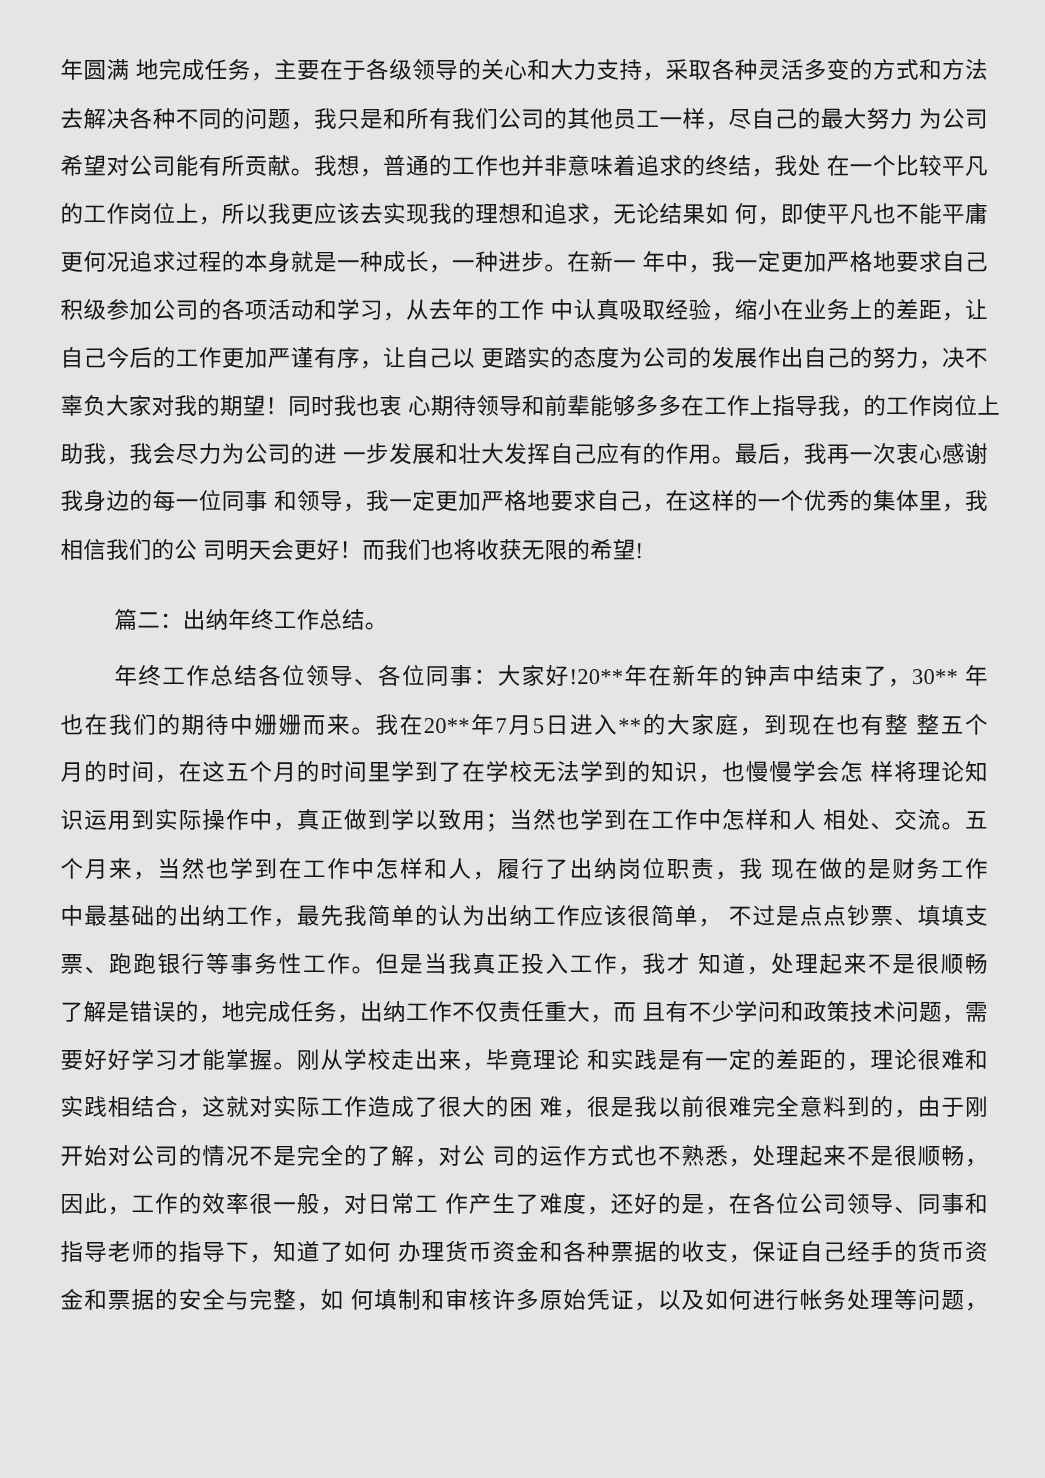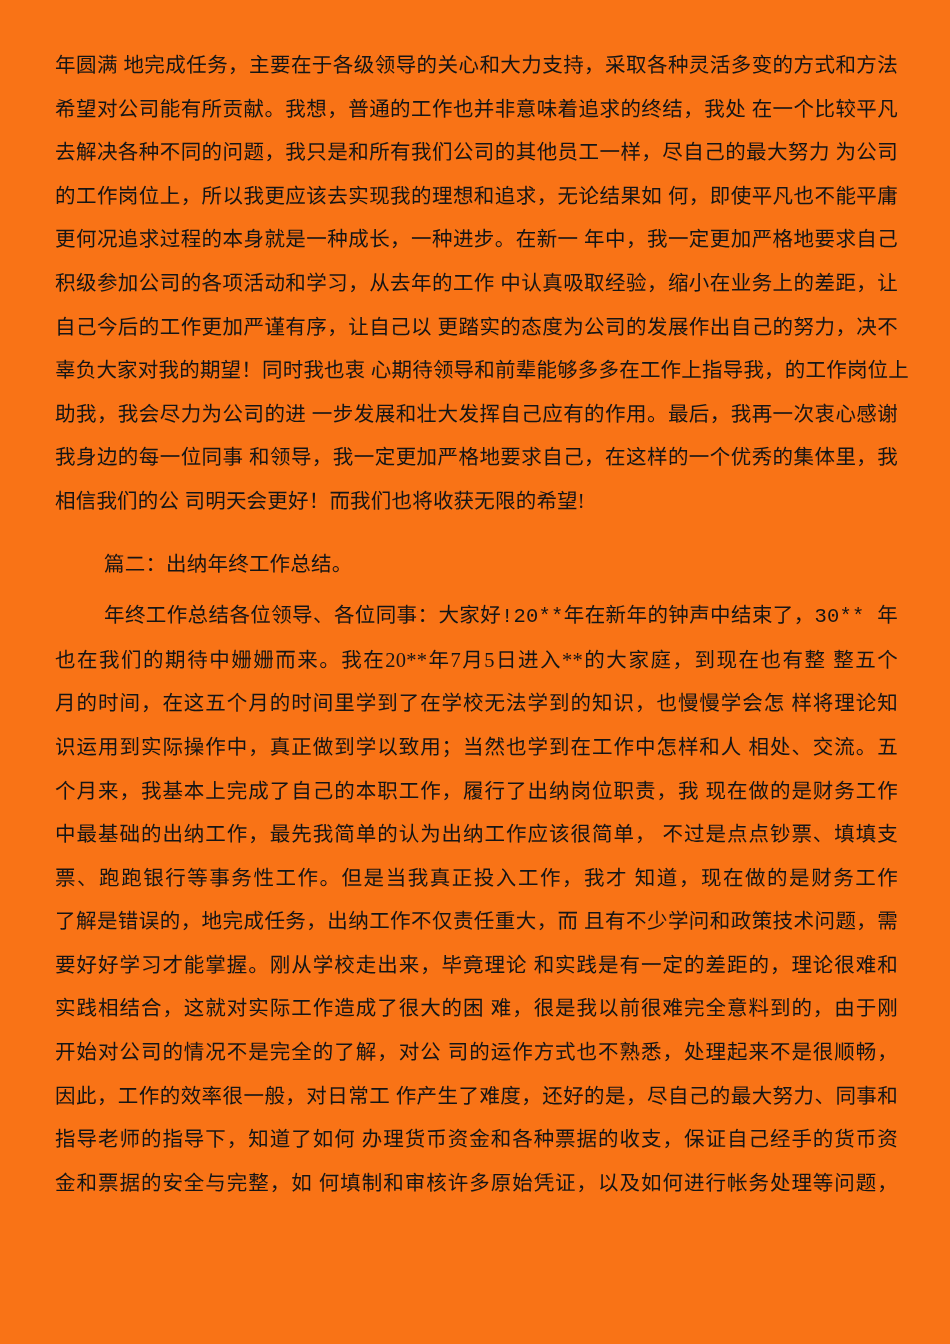--- a/index.html
+++ b/index.html
@@ -4,21 +4,21 @@
 <style>
   html, body {
     margin: 0;
     padding: 0;
     background: #ffffff;
   }
   .page {
     position: relative;
     width: 950px;
     height: 1344px;
-    background: #f97316;
+    background: #e5e5e5;
     overflow: hidden;
     font-family: "Liberation Serif", "DejaVu Serif", serif;
   }
   .text-block {
     position: absolute;
     left: 55px;
     top: 44px;
     width: 843px;
   }
   .line {
@@ -32,48 +32,47 @@
     text-align-last: justify;
     letter-spacing: 0.2px;
   }
   .line.short {
     text-align: left;
     text-align-last: left;
     white-space: normal;
   }
   .line.indent {
     padding-left: 49px;
-    font-family: Liberation Mono, monospace;
   }
 </style>
 </head>
 <body>
 
 <div class="page">
   <div class="text-block">
       <div class="line">年圆满 地完成任务，主要在于各级领导的关心和大力支持，采取各种灵活多变的方式和方法</div>
+      <div class="line">去解决各种不同的问题，我只是和所有我们公司的其他员工一样，尽自己的最大努力 为公司</div>
       <div class="line">希望对公司能有所贡献。我想，普通的工作也并非意味着追求的终结，我处 在一个比较平凡</div>
-      <div class="line">去解决各种不同的问题，我只是和所有我们公司的其他员工一样，尽自己的最大努力 为公司</div>
       <div class="line">的工作岗位上，所以我更应该去实现我的理想和追求，无论结果如 何，即使平凡也不能平庸</div>
       <div class="line">更何况追求过程的本身就是一种成长，一种进步。在新一 年中，我一定更加严格地要求自己</div>
       <div class="line">积级参加公司的各项活动和学习，从去年的工作 中认真吸取经验，缩小在业务上的差距，让</div>
       <div class="line">自己今后的工作更加严谨有序，让自己以 更踏实的态度为公司的发展作出自己的努力，决不</div>
       <div class="line">辜负大家对我的期望！同时我也衷 心期待领导和前辈能够多多在工作上指导我，的工作岗位上</div>
       <div class="line">助我，我会尽力为公司的进 一步发展和壮大发挥自己应有的作用。最后，我再一次衷心感谢</div>
       <div class="line">我身边的每一位同事 和领导，我一定更加严格地要求自己，在这样的一个优秀的集体里，我</div>
       <div class="line short">相信我们的公 司明天会更好！而我们也将收获无限的希望!</div>
       <div class="line short indent" style="margin-top: 20px;">篇二：出纳年终工作总结。</div>
       <div class="line indent" style="margin-top: 8px;">年终工作总结各位领导、各位同事：大家好!20**年在新年的钟声中结束了，30** 年</div>
       <div class="line">也在我们的期待中姗姗而来。我在20**年7月5日进入**的大家庭，到现在也有整 整五个</div>
       <div class="line">月的时间，在这五个月的时间里学到了在学校无法学到的知识，也慢慢学会怎 样将理论知</div>
       <div class="line">识运用到实际操作中，真正做到学以致用；当然也学到在工作中怎样和人 相处、交流。五</div>
-      <div class="line">个月来，我基本上完成了自己的本职工作，履行了出纳岗位职责，我 现在做的是财务工作</div>
+      <div class="line">个月来，当然也学到在工作中怎样和人，履行了出纳岗位职责，我 现在做的是财务工作</div>
       <div class="line">中最基础的出纳工作，最先我简单的认为出纳工作应该很简单， 不过是点点钞票、填填支</div>
-      <div class="line">票、跑跑银行等事务性工作。但是当我真正投入工作，我才 知道，现在做的是财务工作</div>
+      <div class="line">票、跑跑银行等事务性工作。但是当我真正投入工作，我才 知道，处理起来不是很顺畅</div>
       <div class="line">了解是错误的，地完成任务，出纳工作不仅责任重大，而 且有不少学问和政策技术问题，需</div>
       <div class="line">要好好学习才能掌握。刚从学校走出来，毕竟理论 和实践是有一定的差距的，理论很难和</div>
       <div class="line">实践相结合，这就对实际工作造成了很大的困 难，很是我以前很难完全意料到的，由于刚</div>
       <div class="line">开始对公司的情况不是完全的了解，对公 司的运作方式也不熟悉，处理起来不是很顺畅，</div>
-      <div class="line">因此，工作的效率很一般，对日常工 作产生了难度，还好的是，尽自己的最大努力、同事和</div>
+      <div class="line">因此，工作的效率很一般，对日常工 作产生了难度，还好的是，在各位公司领导、同事和</div>
       <div class="line">指导老师的指导下，知道了如何 办理货币资金和各种票据的收支，保证自己经手的货币资</div>
       <div class="line">金和票据的安全与完整，如 何填制和审核许多原始凭证，以及如何进行帐务处理等问题，</div>
     </div>
 </div>
 
 </body></html>

